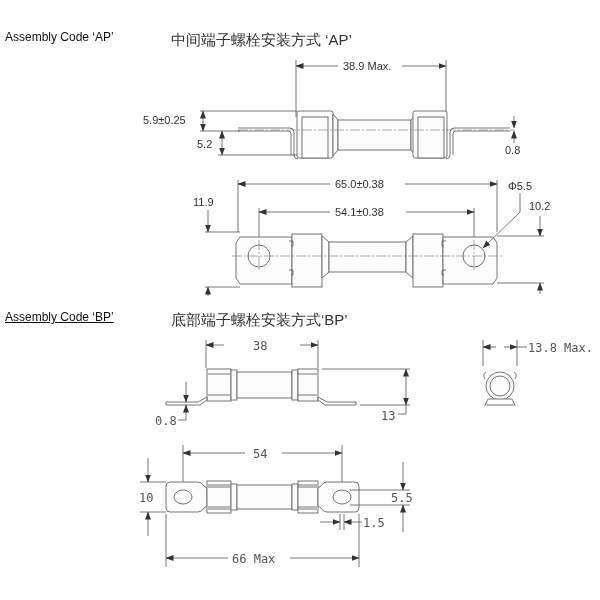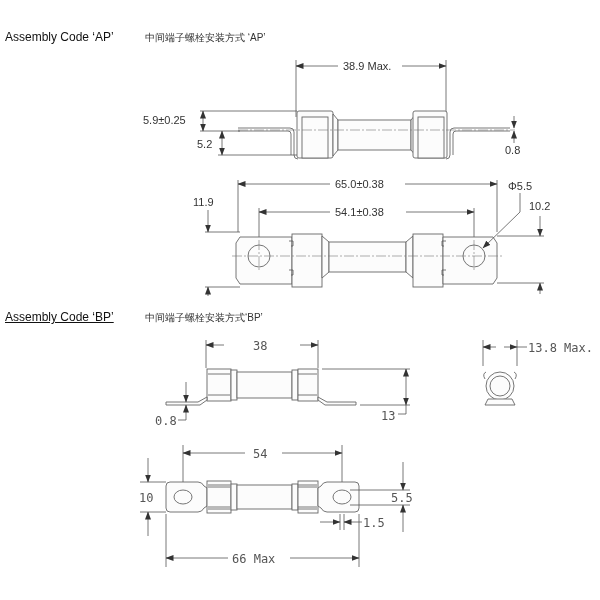--- a/index.html
+++ b/index.html
@@ -1,33 +1,33 @@
 <!DOCTYPE html>
 <html><head>
 <meta charset="utf-8">
 <style>
   html, body { margin: 0; padding: 0; background: #ffffff; }
   body { width: 600px; height: 600px; position: relative; overflow: hidden; font-family: "Liberation Sans", sans-serif; }
   .hdr { position: absolute; font-size: 11px; color: #222; font-family: "Liberation Sans", sans-serif; }
   .hdr-en { font-size: 12px; color: #111; }
-  .hdr-cn { font-size: 10px; color: #333; }
+  .hdr-cn { font-size: 15px; color: #333; margin-left: 26px; }
   svg { position: absolute; left: 0; top: 0; }
   .dim { font-family: "Liberation Sans", sans-serif; font-size: 11px; fill: #333; }
   .dimcad { font-family: "DejaVu Sans Mono", monospace; font-size: 12px; fill: #555; }
   .ln { stroke: #555; stroke-width: 0.8; fill: none; }
   .ol { stroke: #666; stroke-width: 0.9; fill: #fcfcfc; }
   .cl { stroke: #777; stroke-width: 0.6; stroke-dasharray: 10 2 2 2; fill: none; }
 </style>
 </head>
 <body>
 
 <div class="hdr hdr-en" style="left:5px; top:30px;">Assembly Code ‘AP’</div>
 <div class="hdr hdr-cn" style="left:145px; top:31px;">中间端子螺栓安装方式 ‘AP’</div>
 <div class="hdr hdr-en" style="left:5px; top:310px;text-decoration:underline;">Assembly Code ‘BP’</div>
-<div class="hdr hdr-cn" style="left:145px; top:311px;">中间端子螺栓安装方式‘BP’</div>
+<div class="hdr hdr-cn" style="left:145px; top:311px;">底部端子螺栓安装方式‘BP’</div>
 
 <svg width="600" height="600" viewBox="0 0 600 600">
   <defs>
     <marker id="ar" markerWidth="8" markerHeight="6" refX="7.5" refY="3" orient="auto-start-reverse" markerUnits="userSpaceOnUse">
       <path d="M0,0 L8,3 L0,6 z" fill="#333"></path>
     </marker>
   </defs>
 
   <g>
 

